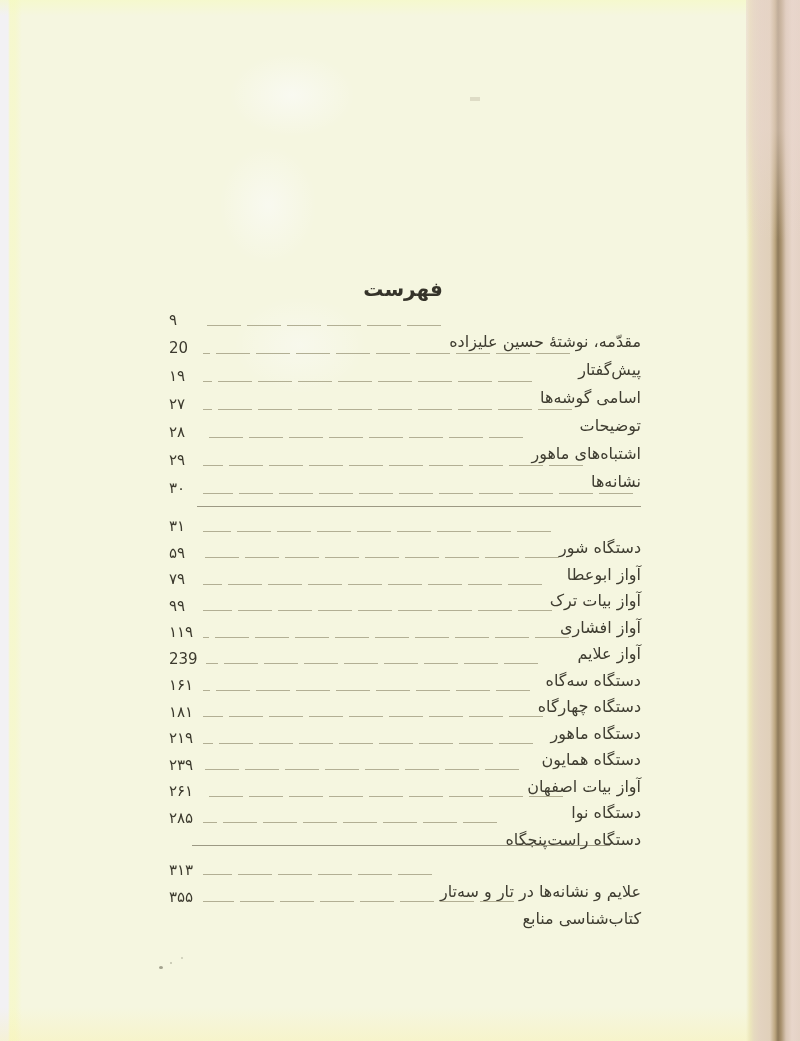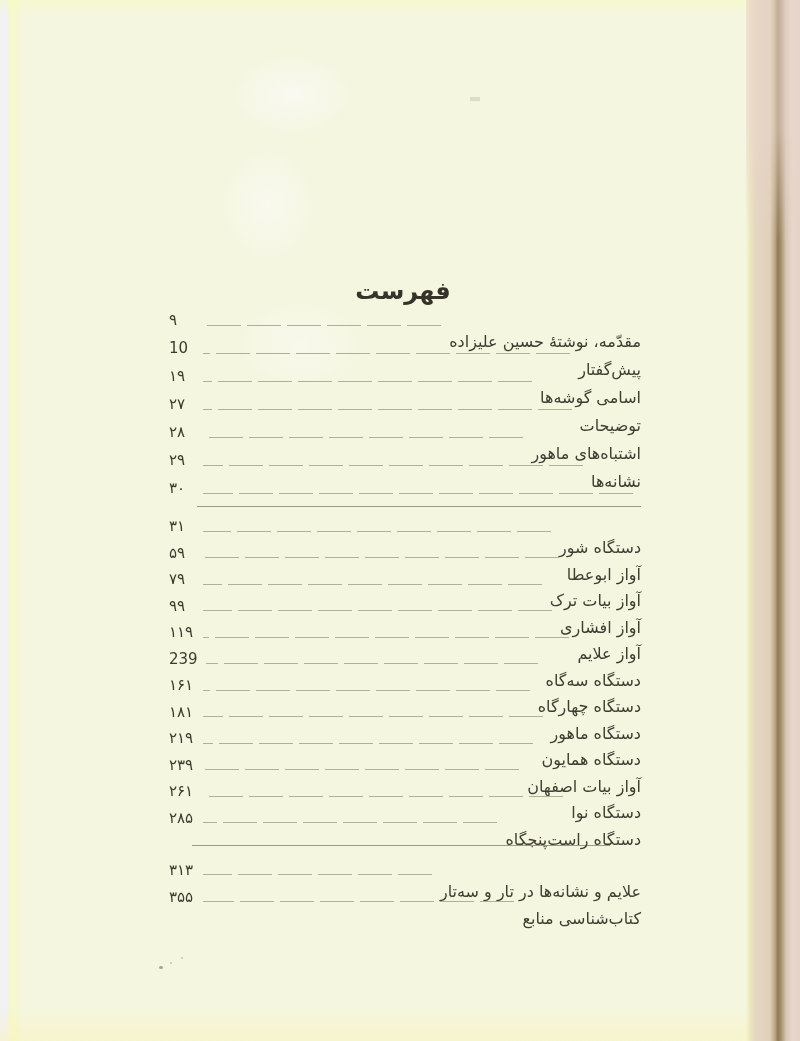--- a/index.html
+++ b/index.html
@@ -42,21 +42,21 @@
         #8d7a5a 32px,
         #a8916e 35px,
         #d9c6b4 40px,
         #e8d6cb 46px,
         #e4d2c5 54px);
   }
   
   .title {
     position: absolute; left: 165px; top: 277px; width: 476px;
     text-align: center;
-    font-size: 24px; font-weight: bold;
+    font-size: 20px; font-weight: bold;
     color: #35332a;
     letter-spacing: 0.5px;
   }
   .toc {
     position: absolute; left: 165px; top: 306px; width: 476px;
     direction: rtl;
     color: #3f3d31;
   }
   .row {
     display: flex; align-items: center;
@@ -107,21 +107,21 @@
 
   <div class="sec1">
     <div class="row">
       <span class="label">مقدّمه، نوشتهٔ حسین علیزاده</span>
       <span class="leader"></span>
       <span class="num">۹</span>
     </div>
     <div class="row">
       <span class="label">پیش‌گفتار</span>
       <span class="leader"></span>
-      <span class="num">10</span>
+      <span class="num">20</span>
     </div>
     <div class="row">
       <span class="label">اسامی گوشه‌ها</span>
       <span class="leader"></span>
       <span class="num">۱۹</span>
     </div>
     <div class="row">
       <span class="label">توضیحات</span>
       <span class="leader"></span>
       <span class="num">۲۷</span>

